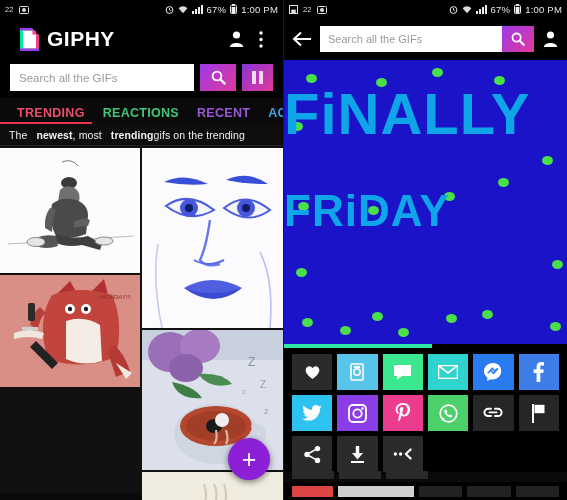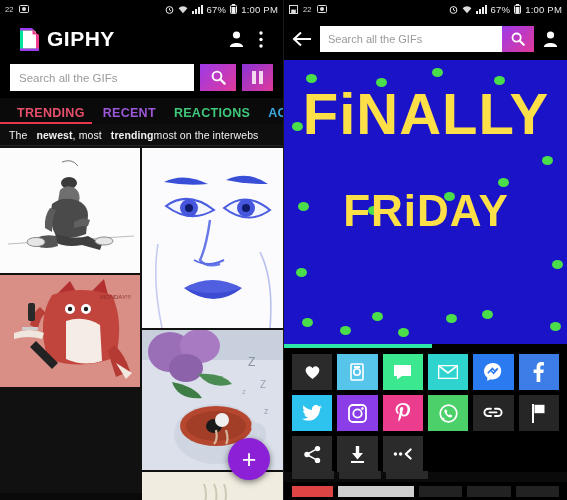--- a/index.html
+++ b/index.html
@@ -8,21 +8,21 @@
   .app { position:relative; width:567px; height:500px; display:flex; background:#000; }
 
   
   .panel { position:relative; height:500px; overflow:hidden; background:#0a0a0a; }
   .panel-left  { width:283px; }
   .panel-right { width:284px; border-left:1px solid #1b1b1b; }
 
   
   .statusbar { height:18px; background:#000; display:flex; align-items:center;
                padding:0 5px; color:#e8e8e8; font-size:9px; letter-spacing:.2px; }
-  .sb-left  { display:flex; align-items:flex-start; gap:5px; }
+  .sb-left  { display:flex; align-items:flex-end; gap:5px; }
   .sb-right { margin-left:auto; display:flex; align-items:center; gap:4px; font-size:9.5px; }
   .sb-temp { font-size:7.5px; opacity:.92; }
   .ic { display:inline-block; line-height:1; }
   .ic svg { display:block; }
 
   
   .gheader { height:42px; display:flex; align-items:center; padding:0 20px; background:#000; }
   .logo { display:flex; align-items:center; gap:8px; }
   .logo-mark { width:19px; height:23px; position:relative; }
   .logo-text { color:#fff; font-size:21px; font-weight:bold; letter-spacing:.5px; }
@@ -79,21 +79,21 @@
 
   
   .rheader { height:42px; display:flex; align-items:center; gap:8px; padding:0 8px; background:#000; }
   .rsearch { flex:1; height:26px; background:#fff; display:flex; align-items:center; overflow:hidden; }
   .rsearch input { flex:1; border:0; outline:0; height:100%; padding:0 8px; font-size:11px;
                    color:#444; background:transparent; font-family:"Liberation Sans", sans-serif; }
   .rsearch input::placeholder { color:#9a9a9a; }
 
   .gifview { position:relative; width:284px; height:288px; background:#1a13c8; overflow:hidden; }
   .gifview .dot { position:absolute; width:11px; height:9px; border-radius:50%; background:#4ade4a; }
-  .gif-txt { position:absolute; left:0; right:0; color:#fde047; text-align:center;
+  .gif-txt { position:absolute; left:0; right:0; color:#0ea5e9; 
              font-family:"Liberation Sans", sans-serif; font-weight:bold; }
   .gif-l1 { top:20px; font-size:58px; letter-spacing:1px; }
   .gif-l2 { top:126px; font-size:44px; letter-spacing:1px; }
   .progress { position:absolute; left:0; bottom:0; height:4px; width:100%; background:#000; }
   .progress i { display:block; height:4px; width:52%; background:#2fe8a8; }
 
   .sourcebar { height:20px; display:flex; align-items:center; gap:5px; padding:0 10px;
                background:#000; color:#fff; font-size:9.5px; font-weight:bold; letter-spacing:.3px; }
   .sourcebar .lbl { letter-spacing:.4px; }
 
@@ -204,31 +204,31 @@
         </span>
       </div>
       <div class="pausebtn">
         <i></i>
           <i></i>
       </div>
     </div>
 
     <div class="tabs">
       <div class="tab active" style="color:#e8506b"><span>TRENDING</span></div>
+      <div class="tab" style="color:#3fc77a"><span>REACTIONS</span></div>
       <div class="tab" style="color:#9b57d8"><span>RECENT</span></div>
-      <div class="tab" style="color:#3fc77a"><span>REACTIONS</span></div>
       <div class="tab" style="color:#3ba7e0"><span>ACTIO</span></div>
     </div>
 
     <div class="banner">
       <span>The </span>
         <b>newest</b>
         <span>, most </span>
         <b>trending</b>
-        <span> most on the interwebs</span>
+        <span> gifs on the trending</span>
     </div>
 
     <div class="grid">
       <div class="col colA">
 
         <div class="card g-sketch">
           <svg width="140" height="125" viewBox="0 0 140 125">
             <rect width="140" height="125" fill="#fcfcfc"></rect>
             <line x1="8" y1="96" x2="134" y2="88" stroke="#bdbdbd" stroke-width="1.2"></line>
             <ellipse cx="69" cy="35" rx="8" ry="6" fill="#3a3a3a"></ellipse>

